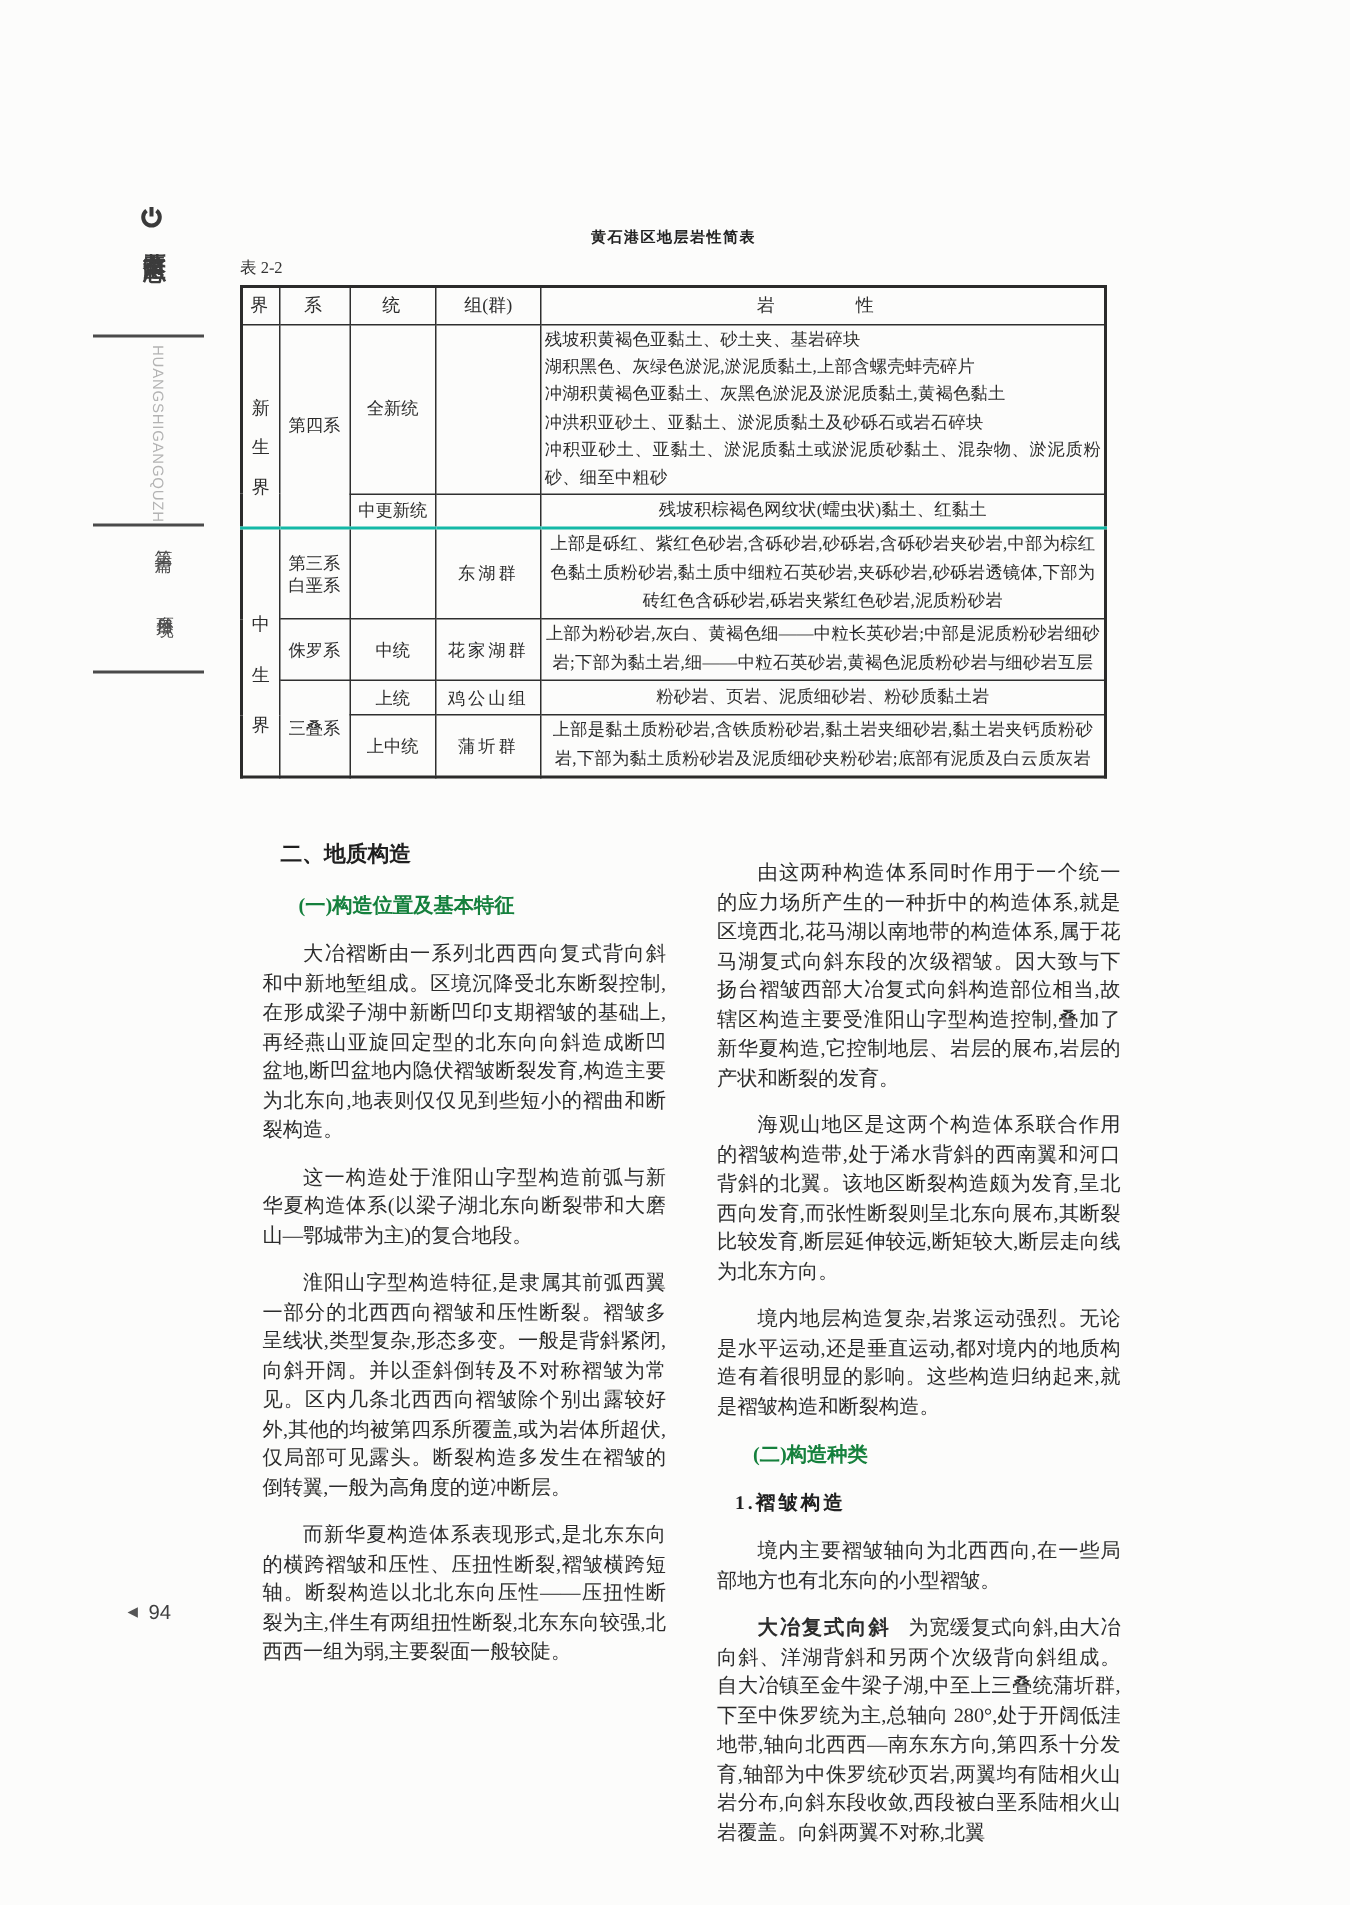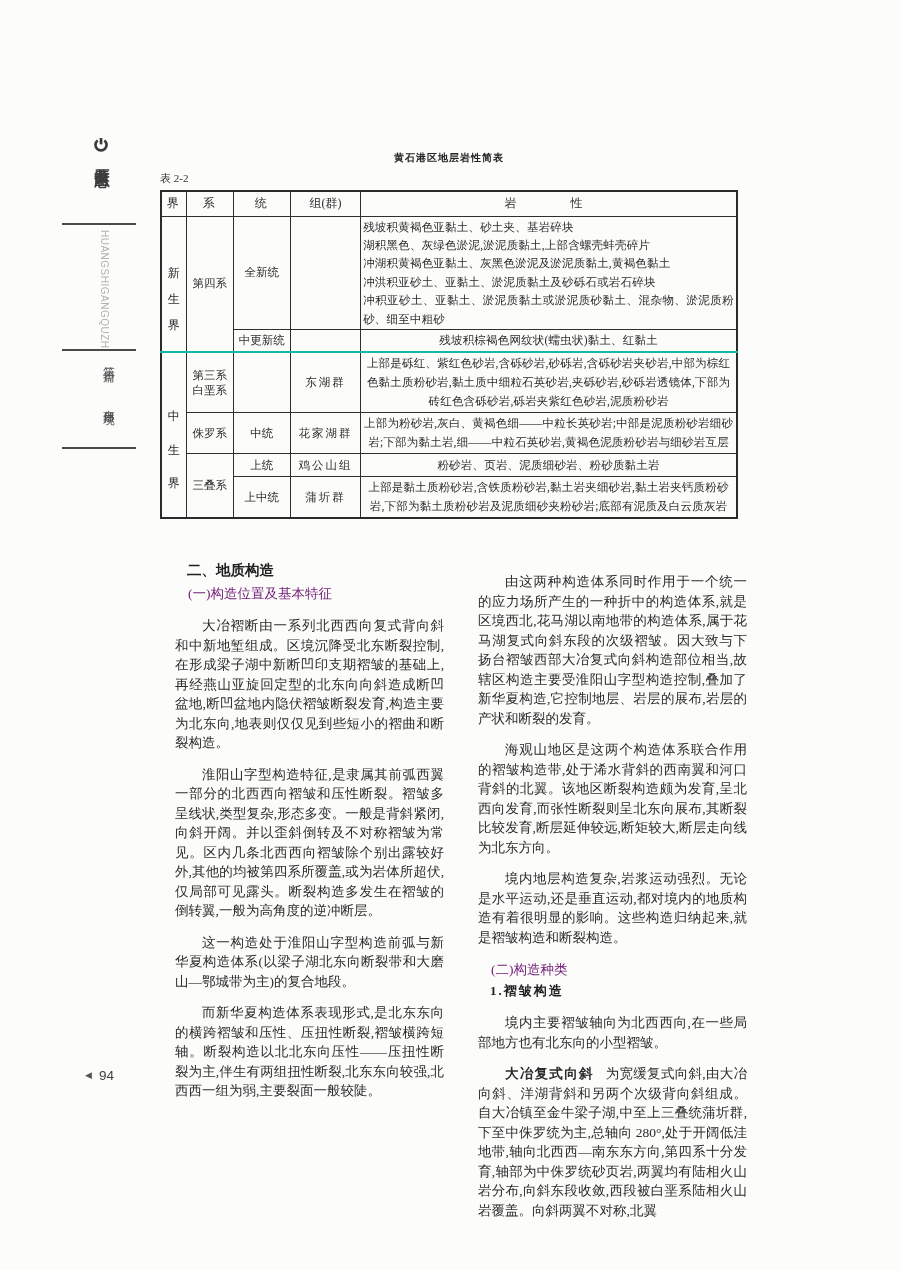--- a/index.html
+++ b/index.html
@@ -73,21 +73,21 @@
   td.grp { letter-spacing:2px; }
   
   .col {
     position:absolute; top:560px; width:293px;
     font-size:13.5px; line-height:19.5px; text-align:justify; color:#2b2b2b;
   }
   .col-left  { left:163px; }
   .col-right { left:466px; }
   .col p { text-indent:2em; margin:12px; }
   .col h2 { font-size:14.5px; line-height:21px; text-indent:24px; margin:0 0 2px 0; font-weight:bold; color:#1f1f1f; }
-  .col h3 { font-size:13.5px; line-height:21px; text-indent:24px; margin:1px; font-weight:normal; color:#701a75; }
+  .col h3 { font-size:13.5px; line-height:21px; text-indent:24px; margin:12px; font-weight:bold; color:#15803d; }
   .col h4 { font-size:13px; line-height:20px; text-indent:24px; margin:0; font-weight:bold; letter-spacing:2px; color:#1f1f1f; }
   .lead { font-weight:bold; margin-right:12px; letter-spacing:1px; }
   
   .footer { position:absolute; left:85px; top:1066px; color:#3f3f3f; }
   .footer .arrow { font-size:9px; vertical-align:2px; margin-right:7px; color:#555; }
   .footer .num { font-size:13.5px; font-family:"Liberation Sans","DejaVu Sans",sans-serif; }
 </style>
 </head>
 <body>
 
@@ -171,22 +171,22 @@
       <td class="grp">蒲圻群</td>
       <td class="lith">上部是黏土质粉砂岩,含铁质粉砂岩,黏土岩夹细砂岩,黏土岩夹钙质粉砂岩,下部为黏土质粉砂岩及泥质细砂夹粉砂岩;底部有泥质及白云质灰岩</td>
     </tr>
     </tbody>
   </table>
 
   <div class="col col-left">
     <h2>二、地质构造</h2>
     <h3>(一)构造位置及基本特征</h3>
     <p>大冶褶断由一系列北西西向复式背向斜和中新地堑组成。区境沉降受北东断裂控制,在形成梁子湖中新断凹印支期褶皱的基础上,再经燕山亚旋回定型的北东向向斜造成断凹盆地,断凹盆地内隐伏褶皱断裂发育,构造主要为北东向,地表则仅仅见到些短小的褶曲和断裂构造。</p>
+    <p>这一构造处于淮阳山字型构造前弧与新华夏构造体系(以梁子湖北东向断裂带和大磨山—鄂城带为主)的复合地段。</p>
     <p>淮阳山字型构造特征,是隶属其前弧西翼一部分的北西西向褶皱和压性断裂。褶皱多呈线状,类型复杂,形态多变。一般是背斜紧闭,向斜开阔。并以歪斜倒转及不对称褶皱为常见。区内几条北西西向褶皱除个别出露较好外,其他的均被第四系所覆盖,或为岩体所超伏,仅局部可见露头。断裂构造多发生在褶皱的倒转翼,一般为高角度的逆冲断层。</p>
-    <p>这一构造处于淮阳山字型构造前弧与新华夏构造体系(以梁子湖北东向断裂带和大磨山—鄂城带为主)的复合地段。</p>
     <p>而新华夏构造体系表现形式,是北东东向的横跨褶皱和压性、压扭性断裂,褶皱横跨短轴。断裂构造以北北东向压性——压扭性断裂为主,伴生有两组扭性断裂,北东东向较强,北西西一组为弱,主要裂面一般较陡。</p>
   </div>
 
   <div class="col col-right">
     <p>由这两种构造体系同时作用于一个统一的应力场所产生的一种折中的构造体系,就是区境西北,花马湖以南地带的构造体系,属于花马湖复式向斜东段的次级褶皱。因大致与下扬台褶皱西部大冶复式向斜构造部位相当,故辖区构造主要受淮阳山字型构造控制,叠加了新华夏构造,它控制地层、岩层的展布,岩层的产状和断裂的发育。</p>
     <p>海观山地区是这两个构造体系联合作用的褶皱构造带,处于浠水背斜的西南翼和河口背斜的北翼。该地区断裂构造颇为发育,呈北西向发育,而张性断裂则呈北东向展布,其断裂比较发育,断层延伸较远,断矩较大,断层走向线为北东方向。</p>
     <p>境内地层构造复杂,岩浆运动强烈。无论是水平运动,还是垂直运动,都对境内的地质构造有着很明显的影响。这些构造归纳起来,就是褶皱构造和断裂构造。</p>
     <h3>(二)构造种类</h3>
     <h4>1.褶皱构造</h4>
     <p>境内主要褶皱轴向为北西西向,在一些局部地方也有北东向的小型褶皱。</p>

